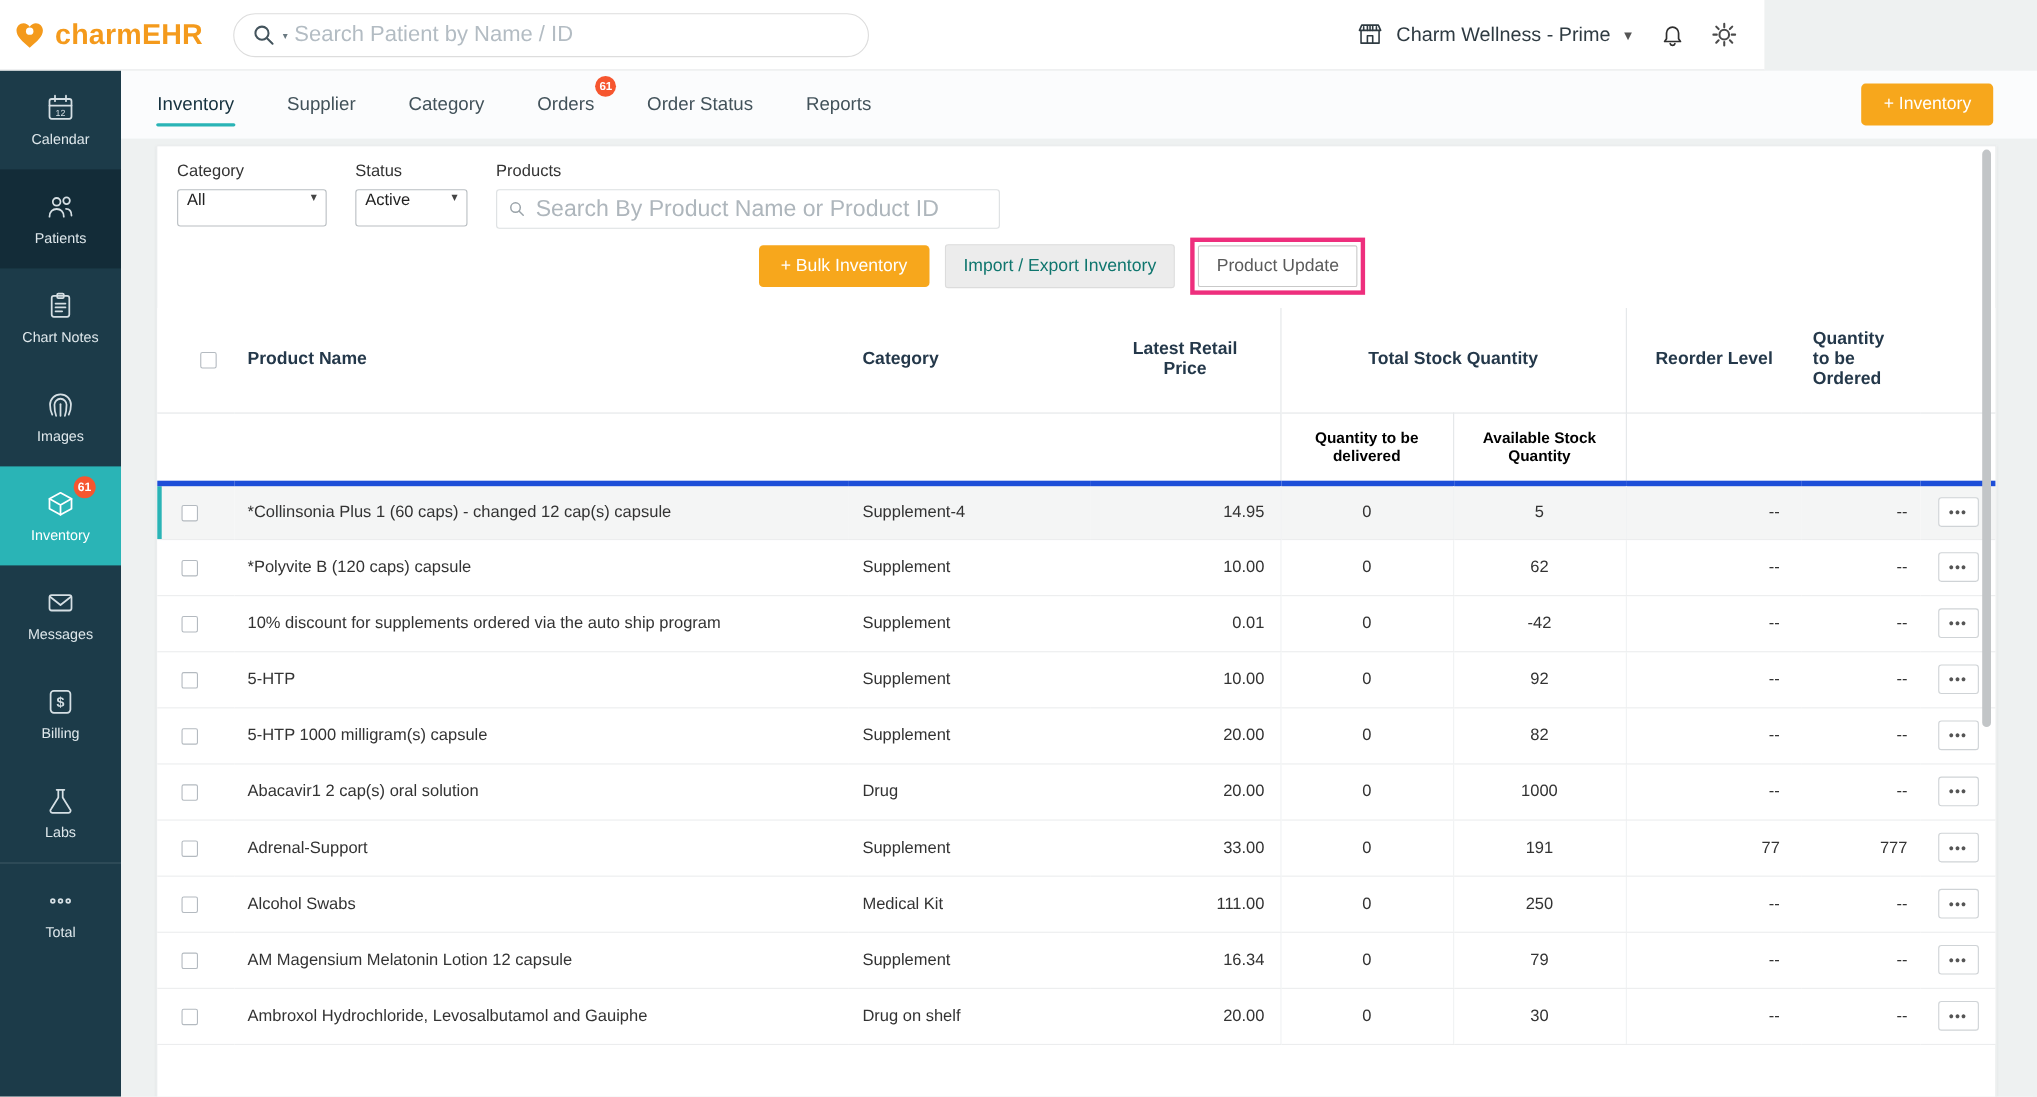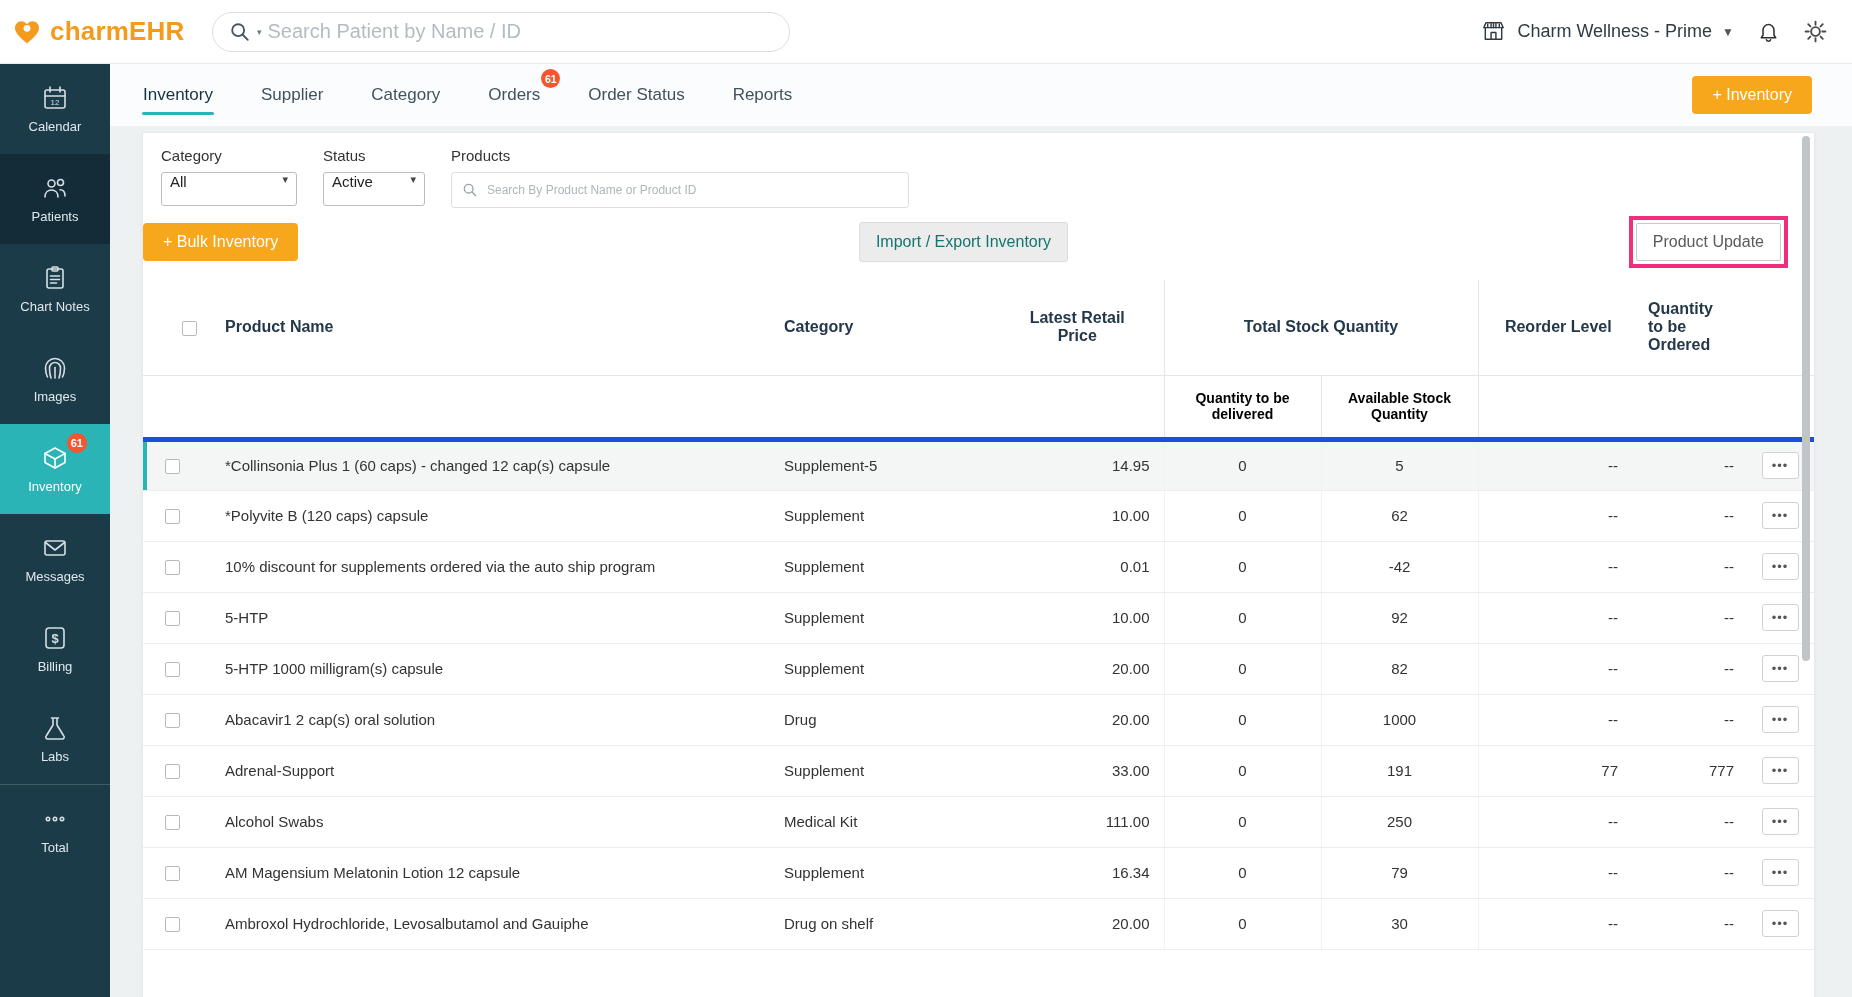--- a/index.html
+++ b/index.html
@@ -1,20 +1,20 @@
 <!DOCTYPE html>
 <html><head>
 <meta charset="utf-8">
 <style>
   * { box-sizing: border-box; margin: 0; padding: 0; }
   html,body { width:1852px; height:997px; overflow:hidden; }
   body { font-family:"Liberation Sans", sans-serif; background:#eef1f1; color:#333; position:relative; }
 
   
-  .topbar { position:absolute; top:0; left:0; width:1852px; height:64px; background:#fff;
+  .topbar { position:absolute; top:0; left:0; width:1604px; height:64px; background:#fff;
             border-bottom:1px solid #e8eaec; display:flex; align-items:center; padding:0 24px 0 12px; z-index:20; }
   .logo { display:flex; align-items:center; gap:8px; width:200px; cursor:pointer; }
   .logo-text { font-size:26px; font-weight:bold; color:#f49a1c; letter-spacing:.2px; }
   .search-pill { width:578px; height:40px; border:1px solid #ddd; border-radius:20px; display:flex;
                  align-items:center; gap:6px; padding:0 16px; background:#fff; }
   .search-pill input { border:none; outline:none; flex:1; font-size:20px; color:#333; font-family:inherit; }
   .search-pill input::placeholder { color:#b3bcc3; }
   .mini-caret { font-size:9px; color:#6b7a82; }
   .topbar-right { margin-left:auto; display:flex; align-items:center; gap:22px; }
   .org { display:flex; align-items:center; gap:10px; font-size:18px; color:#2f3b42; cursor:pointer; }
@@ -59,25 +59,25 @@
   .filters { display:flex; gap:26px; padding:14px 0 0 18px; }
   .fgroup { display:flex; flex-direction:column; gap:8px; }
   .flabel { font-size:15px; color:#333; }
   .select { height:34px; border:1px solid #b9bec2; border-radius:3px; background:#fff; display:flex;
             justify-content:space-between; padding:0 8px; font-size:15px; color:#222;
             cursor:pointer; }
   .sel-cat { width:136px; } .sel-status { width:102px; }
   .sel-caret { font-size:11px; color:#444; }
   .prod-search { width:458px; height:36px; border:1px solid #dcdfe1; border-radius:3px; display:flex;
                  align-items:center; gap:9px; padding:0 10px; background:#fff; }
-  .prod-search input { border:none; outline:none; flex:1; font-size:12px; font-family:inherit; color:#333; }
+  .prod-search input { border:none; outline:none; flex:1; font-size:21px; font-family:inherit; color:#333; }
   .prod-search input::placeholder { color:#aeb6bc; }
 
   
-  .actions-row { display:flex; justify-content:space-between; align-items:center; gap:14px; padding:8px 26px 6px 0; }
+  .actions-row { display:flex; justify-content:center; align-items:center; gap:14px; padding:8px 26px 6px 0; }
   .btn-import { background:#ececec; color:#0f766e; border:1px solid #dcdcdc; font-size:16px; padding:10px 16px; border-radius:3px; }
   .pink-ring { border:4px solid #ee2f7d; padding:3px; display:inline-flex; }
   .btn-update { background:#fff; color:#5a5a5a; border:1px solid #c9c9c9; font-size:16px; padding:9px 16px; border-radius:2px; }
 
   
   table { width:100%; border-collapse:collapse; table-layout:fixed; margin-top:6px; }
   thead th { font-weight:bold; color:#24384a; background:#fff; }
   tr.h1 th { height:95px; font-size:16px; border-bottom:1px solid #e3e6e8; }
   tr.h2 th { height:64px; font-size:14px; color:#000000; border-bottom:5px solid #1d4ed8; }
   th.c-name, td.c-name { text-align:left; padding-left:12px; }
@@ -331,21 +331,21 @@
           <th class="sub gb-l gb-r">Available Stock Quantity</th>
           <th></th>
             <th></th>
             <th></th>
         </tr>
       </thead>
       <tbody>
           <tr class="selected">
             <td><span class="checkbox"></span></td>
             <td class="c-name">*Collinsonia Plus 1 (60 caps) - changed 12 cap(s) capsule</td>
-            <td class="c-cat">Supplement-5</td>
+            <td class="c-cat">Supplement-4</td>
             <td class="c-price">14.95</td>
             <td class="c-del">0</td>
             <td class="c-avail">5</td>
             <td class="c-reorder">--</td>
             <td class="c-toorder">--</td>
             <td class="c-actions"><button class="more-btn">•••</button></td>
           </tr>
           <tr>
             <td><span class="checkbox"></span></td>
             <td class="c-name">*Polyvite B (120 caps) capsule</td>

